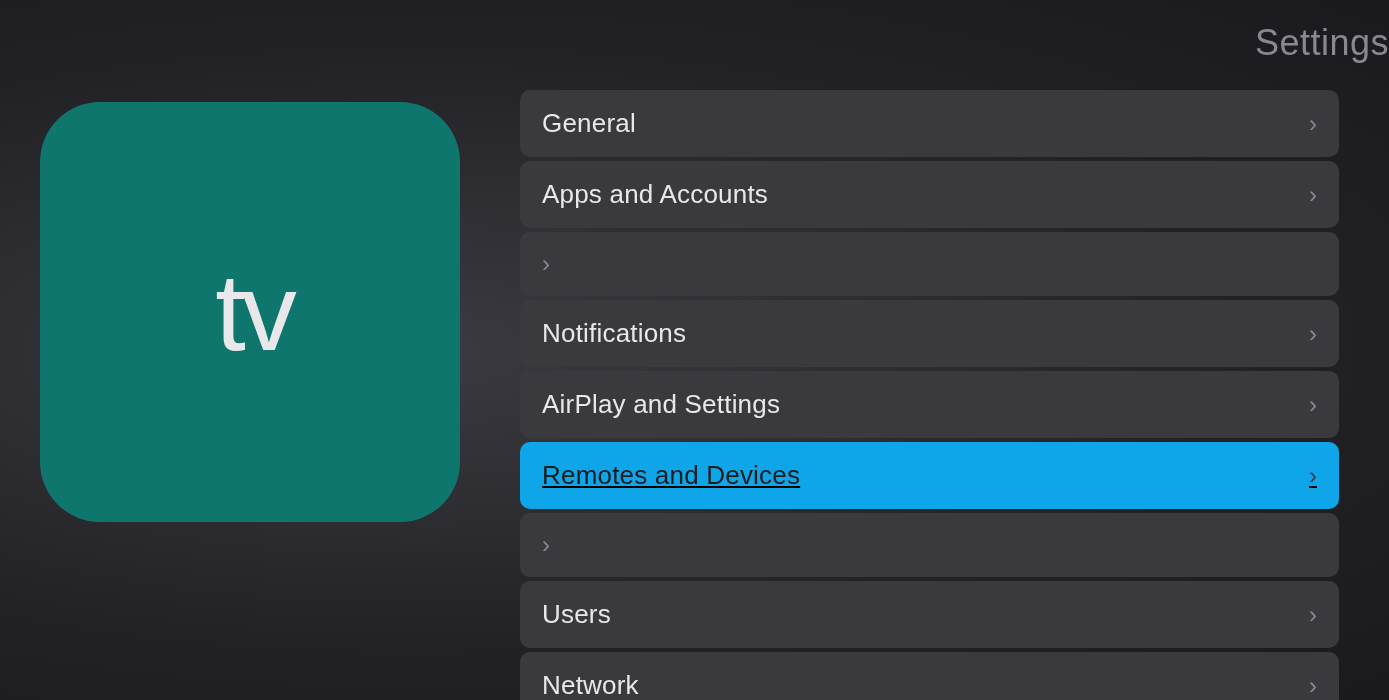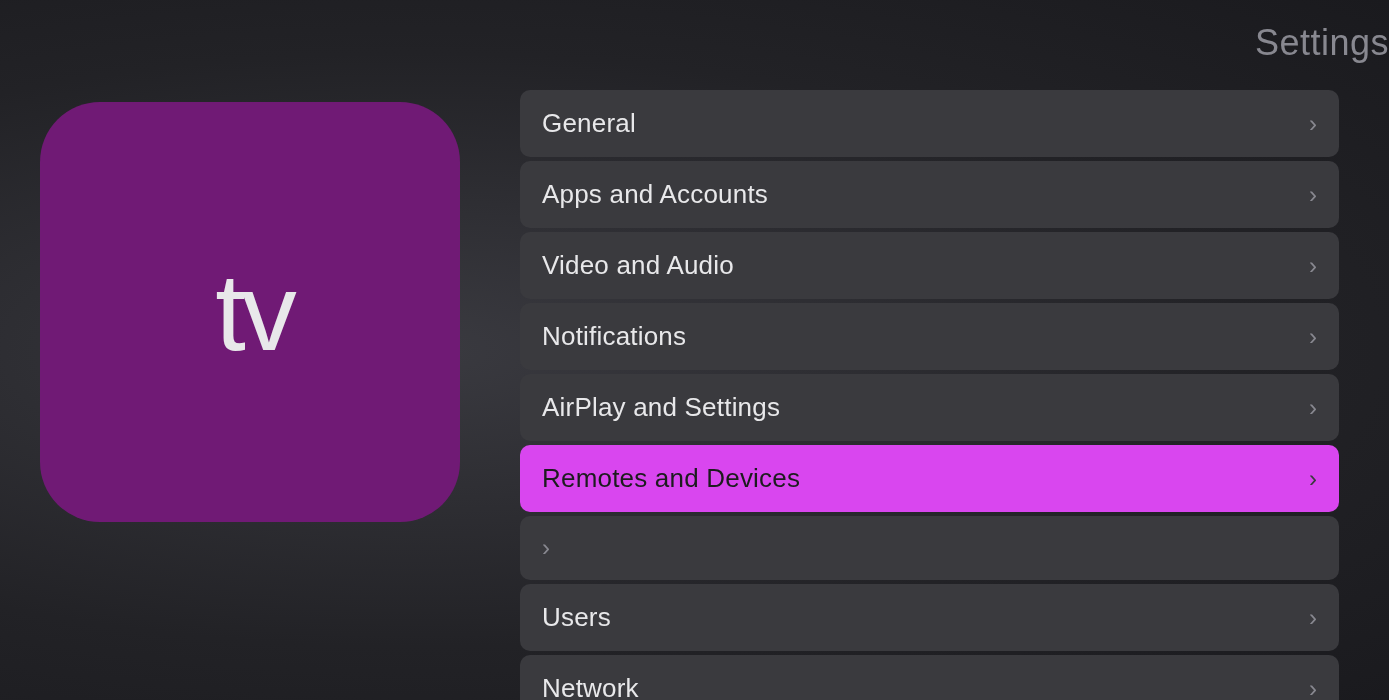--- a/index.html
+++ b/index.html
@@ -32,21 +32,21 @@
       display: flex;
       flex-direction: row;
       align-items: flex-start;
       padding: 0 40px;
       gap: 60px;
     }
 
     .apple-tv-logo-container {
       width: 420px;
       height: 420px;
-      background: #701a75;
+      background: #0f766e;
       border-radius: 60px;
       display: flex;
       align-items: center;
       justify-content: center;
       flex-shrink: 0;
       margin-top: 20px;
     }
 
     .apple-tv-logo {
       display: flex;
@@ -83,21 +83,22 @@
       align-items: center;
       justify-content: space-between;
       background: #3a3a3e;
       border-radius: 10px;
       padding: 18px 22px;
       cursor: pointer;
       min-height: 62px;
     }
 
     .settings-item.active {
-      background: #d946ef;
+      background: #0ea5e9;
+      text-decoration: underline;
     }
 
     .settings-item-label {
       font-size: 26px;
       font-weight: 400;
       color: #e8e8ea;
       letter-spacing: 0.2px;
     }
 
     .settings-item.active .settings-item-label {
@@ -132,21 +133,20 @@
   <div class="settings-list" id="settings-list">
   <div class="settings-item">
         <span class="settings-item-label">General</span>
         <span class="chevron-icon">›</span>
       </div>
       <div class="settings-item">
         <span class="settings-item-label">Apps and Accounts</span>
         <span class="chevron-icon">›</span>
       </div>
       <div class="settings-item">
-        <span class="settings-item-label">Video and Audio</span>
         <span class="chevron-icon">›</span>
       </div>
       <div class="settings-item">
         <span class="settings-item-label">Notifications</span>
         <span class="chevron-icon">›</span>
       </div>
       <div class="settings-item">
         <span class="settings-item-label">AirPlay and Settings</span>
         <span class="chevron-icon">›</span>
       </div>

